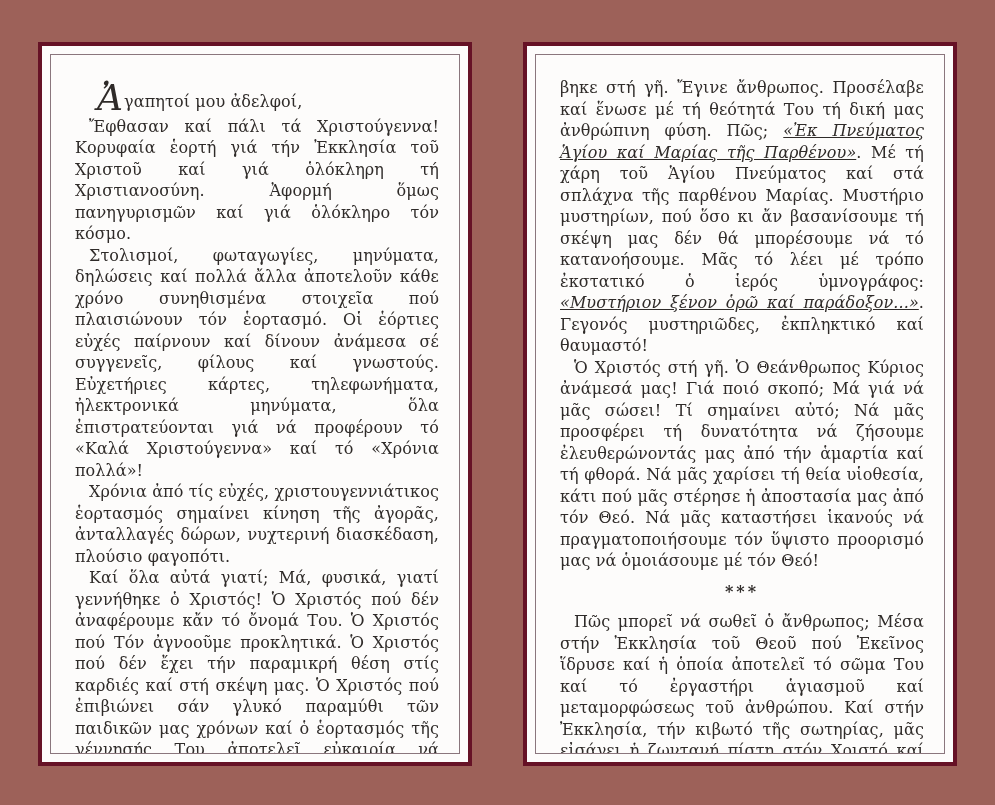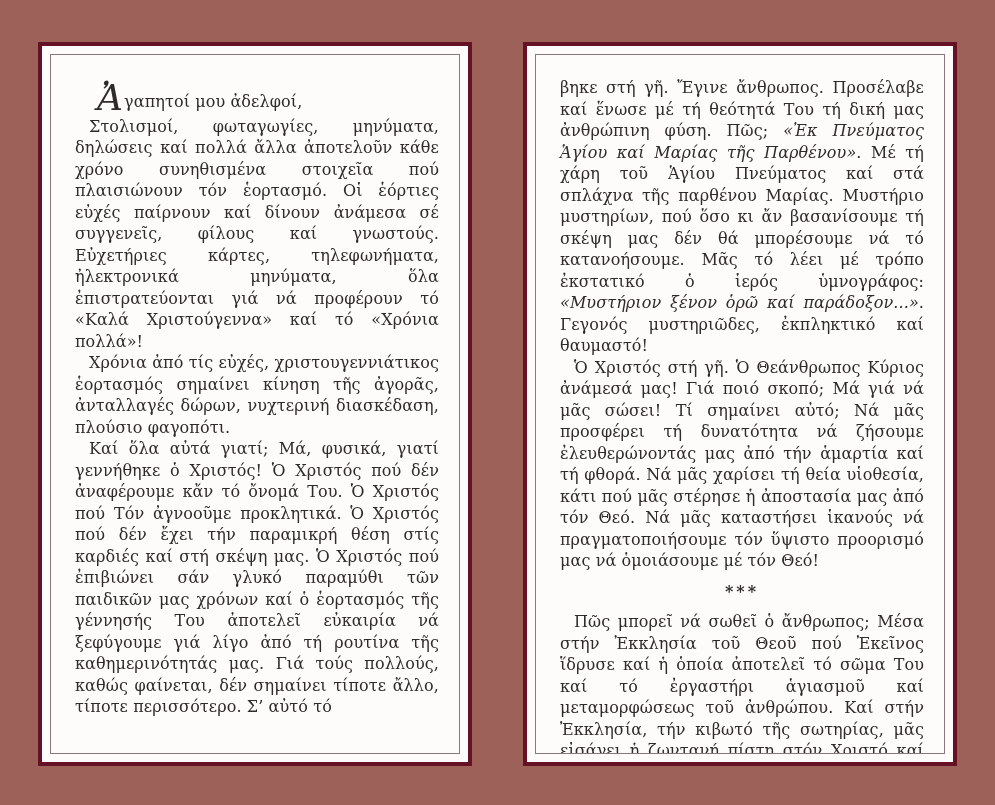--- a/index.html
+++ b/index.html
@@ -57,29 +57,30 @@
     transform: translateY(3px);
     margin-right: 1px;
   }
   .separator {
     text-align: center;
     text-indent: 0 !important;
     letter-spacing: 3px;
     font-weight: bold;
     margin: 9px 0 9px 0 !important;
   }
-  .italic      { font-style: italic; }
+  .italic      { font-style: italic; text-decoration: underline; }
 </style>
 </head>
 <body>
 
 <div class="page left">
   <div class="page-inner">
     <div class="text-area">
         <p class="salutation"><span class="initial">Ἀ</span><span>γαπητοί μου ἀδελφοί,</span></p>
+        <p class="para indent"><span>Ἔφθασαν καί πάλι τά Χριστούγεννα! Κορυφαία ἑορτή γιά τήν Ἐκκλησία τοῦ Χριστοῦ καί γιά ὁλόκληρη τή Χριστιανοσύνη. Ἀφορμή ὅμως πανηγυρισμῶν καί γιά ὁλόκληρο τόν κόσμο.</span></p>
         <p class="para indent"><span>Στολισμοί, φωταγωγίες, μηνύματα, δηλώσεις καί πολλά ἄλλα ἀποτελοῦν κάθε χρόνο συνηθισμένα στοιχεῖα πού πλαισιώνουν τόν ἑορτασμό. Οἱ ἑόρτιες εὐχές παίρνουν καί δίνουν ἀνάμεσα σέ συγγενεῖς, φίλους καί γνωστούς. Εὐχετήριες κάρτες, τηλεφωνήματα, ἠλεκτρονικά μηνύματα, ὅλα ἐπιστρατεύονται γιά νά προφέρουν τό «Καλά Χριστούγεννα» καί τό «Χρόνια πολλά»!</span></p>
         <p class="para indent"><span>Χρόνια ἀπό τίς εὐχές, χριστουγεννιάτικος ἑορτασμός σημαίνει κίνηση τῆς ἀγορᾶς, ἀνταλλαγές δώρων, νυχτερινή διασκέδαση, πλούσιο φαγοπότι.</span></p>
         <p class="para indent"><span>Καί ὅλα αὐτά γιατί; Μά, φυσικά, γιατί γεννήθηκε ὁ Χριστός! Ὁ Χριστός πού δέν ἀναφέρουμε κἄν τό ὄνομά Του. Ὁ Χριστός πού Τόν ἀγνοοῦμε προκλητικά. Ὁ Χριστός πού δέν ἔχει τήν παραμικρή θέση στίς καρδιές καί στή σκέψη μας. Ὁ Χριστός πού ἐπιβιώνει σάν γλυκό παραμύθι τῶν παιδικῶν μας χρόνων καί ὁ ἑορτασμός τῆς γέννησής Του ἀποτελεῖ εὐκαιρία νά ξεφύγουμε γιά λίγο ἀπό τή ρουτίνα τῆς καθημερινότητάς μας. Γιά τούς πολλούς, καθώς φαίνεται, δέν σημαίνει τίποτε ἄλλο, τίποτε περισσότερο. Σ’ αὐτό τό </span></p>
       </div>
   </div>
 </div>
 
 <div class="page right">
   <div class="page-inner">
     <div class="text-area">

